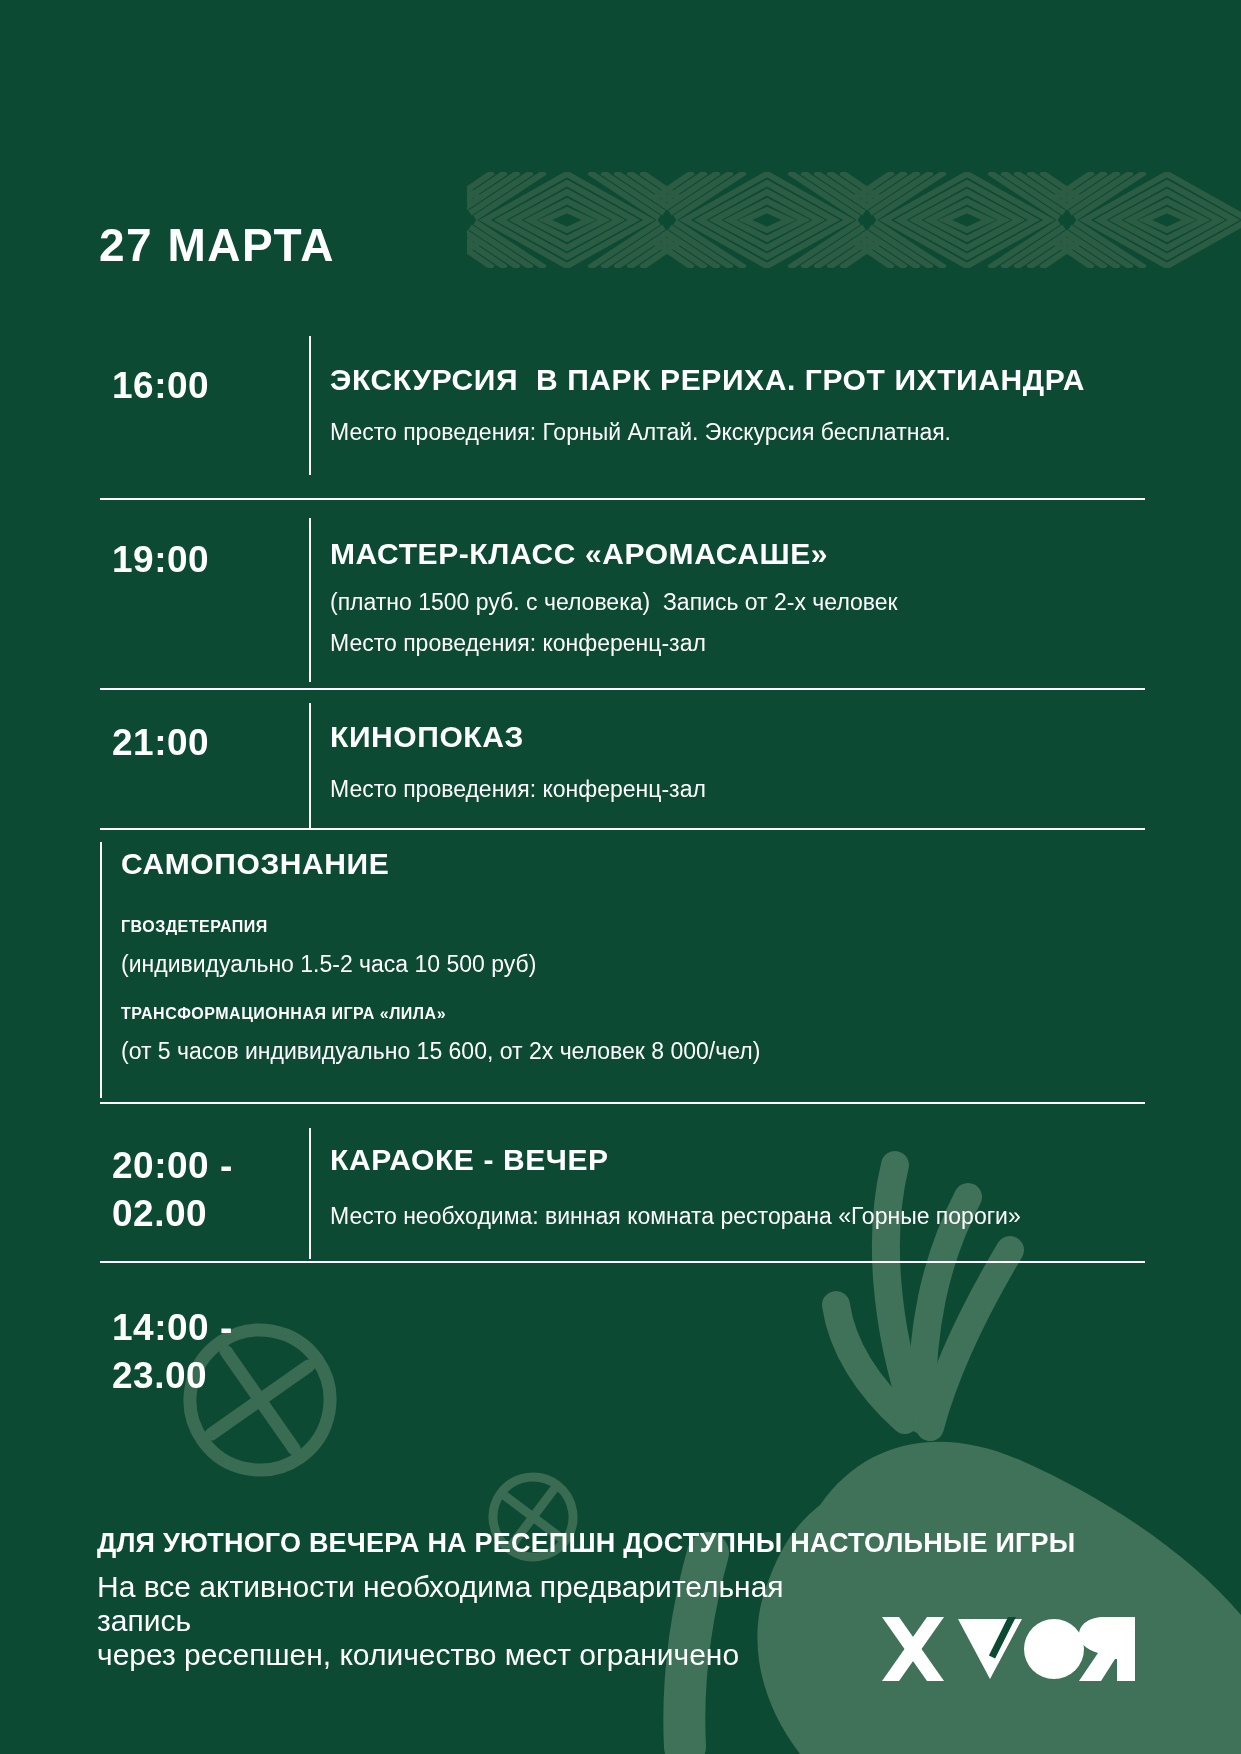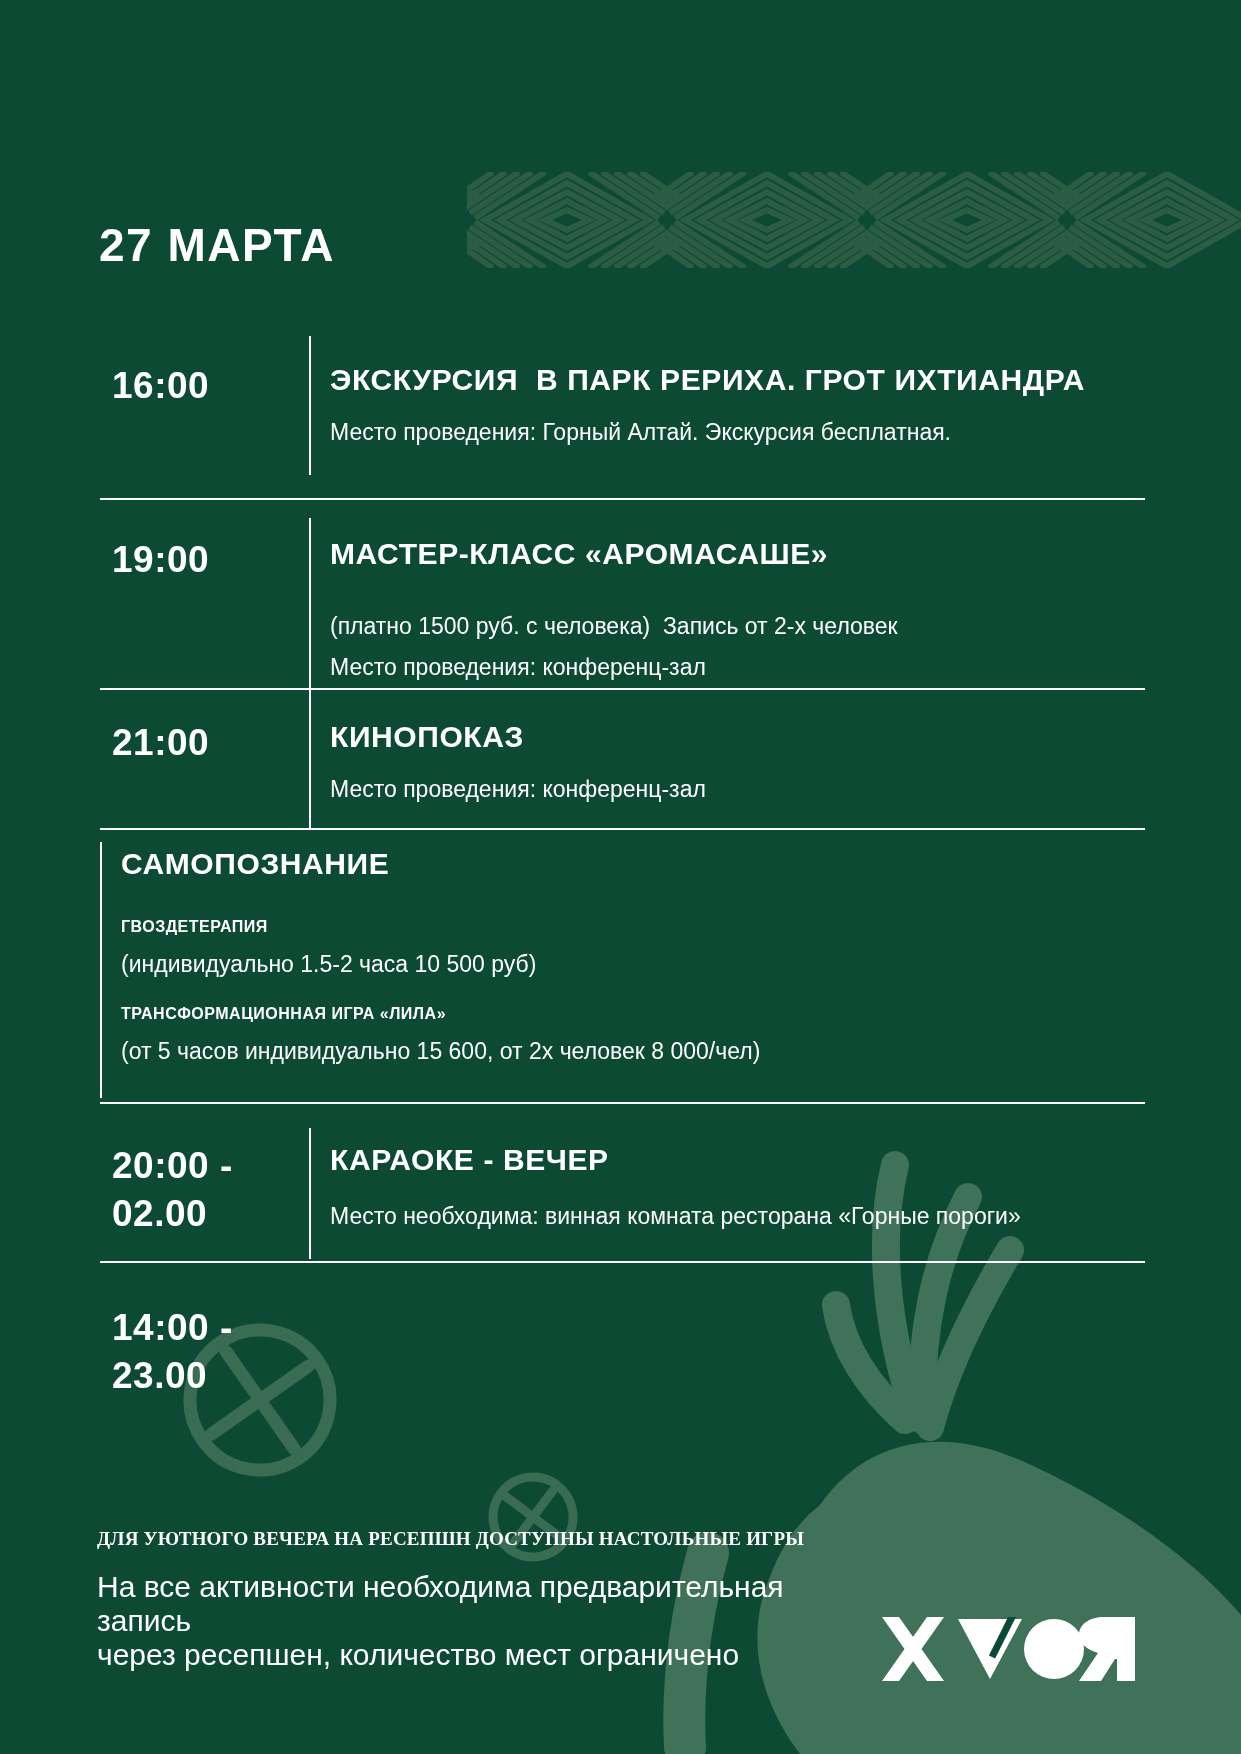--- a/index.html
+++ b/index.html
@@ -17,31 +17,31 @@
   .time{font-size:37px;font-weight:700;letter-spacing:0.5px;line-height:48px;white-space:pre;}
   .time-note{font-size:17px;font-weight:400;line-height:27px;width:140px;}
   .content{flex:1;border-left:2px solid #ffffff;padding-left:19px;box-sizing:border-box;}
   .row-title{font-size:30px;font-weight:700;letter-spacing:0.6px;line-height:36px;white-space:pre-wrap;}
   .row-subhead{font-size:16px;font-weight:700;letter-spacing:0.5px;line-height:30px;white-space:pre-wrap;}
   .row-sub{font-size:23px;font-weight:400;line-height:29px;white-space:pre-wrap;}
   
   .r1{top:336px;} .r1 .time-col{padding-top:26px;} .r1 .content{padding-top:26px;padding-bottom:28px;}
   .r1 .row-sub{margin-top:20px;}
   .r2{top:518px;} .r2 .time-col{padding-top:18px;} .r2 .content{padding-top:18px;padding-bottom:24px;}
-  .r2 .l1{margin-top:40px;} .r2 .l2{margin-top:12px;}
+  .r2 .l1{margin-top:16px;} .r2 .l2{margin-top:12px;}
   .r3{top:703px;} .r3 .time-col{padding-top:16px;} .r3 .content{padding-top:16px;padding-bottom:26px;}
   .r3 .row-sub{margin-top:20px;}
   .r4{top:842px;} .r4 .time-col{padding-top:12px;} .r4 .content{padding-top:4px;padding-bottom:32px;}
   .r4 .sh1{margin-top:30px;} .r4 .l1{margin-top:8px;} .r4 .sh2{margin-top:20px;} .r4 .l2{margin-top:8px;}
   .r5{top:1128px;} .r5 .time-col{padding-top:14px;} .r5 .content{padding-top:14px;padding-bottom:28px;}
   .r5 .row-sub{margin-top:24px;}
   .r6{top:1286px;} .r6 .time-col{padding-top:18px;} .r6 .content{padding-top:4px;padding-bottom:22px;}
   .r6 .sh1{margin-top:12px;} .r6 .row-sub{margin-top:10px;}
   
-  .banner{left:97px;top:1528px;width:1060px;font-size:19px;font-weight:800;letter-spacing:0.2px;font-family:Liberation Serif, serif;}
+  .banner{left:97px;top:1528px;width:1060px;font-size:27px;font-weight:800;letter-spacing:0.2px;}
   .footer-note{left:97px;top:1570px;width:760px;font-size:30px;font-weight:400;line-height:34px;}
   .footer-note div{margin-bottom:0;}
   .logo{left:882px;top:1617px;width:253px;height:64px;}
   .wm{pointer-events:none;}
 </style>
 </head>
 <body>
 
 <div id="page">
 

